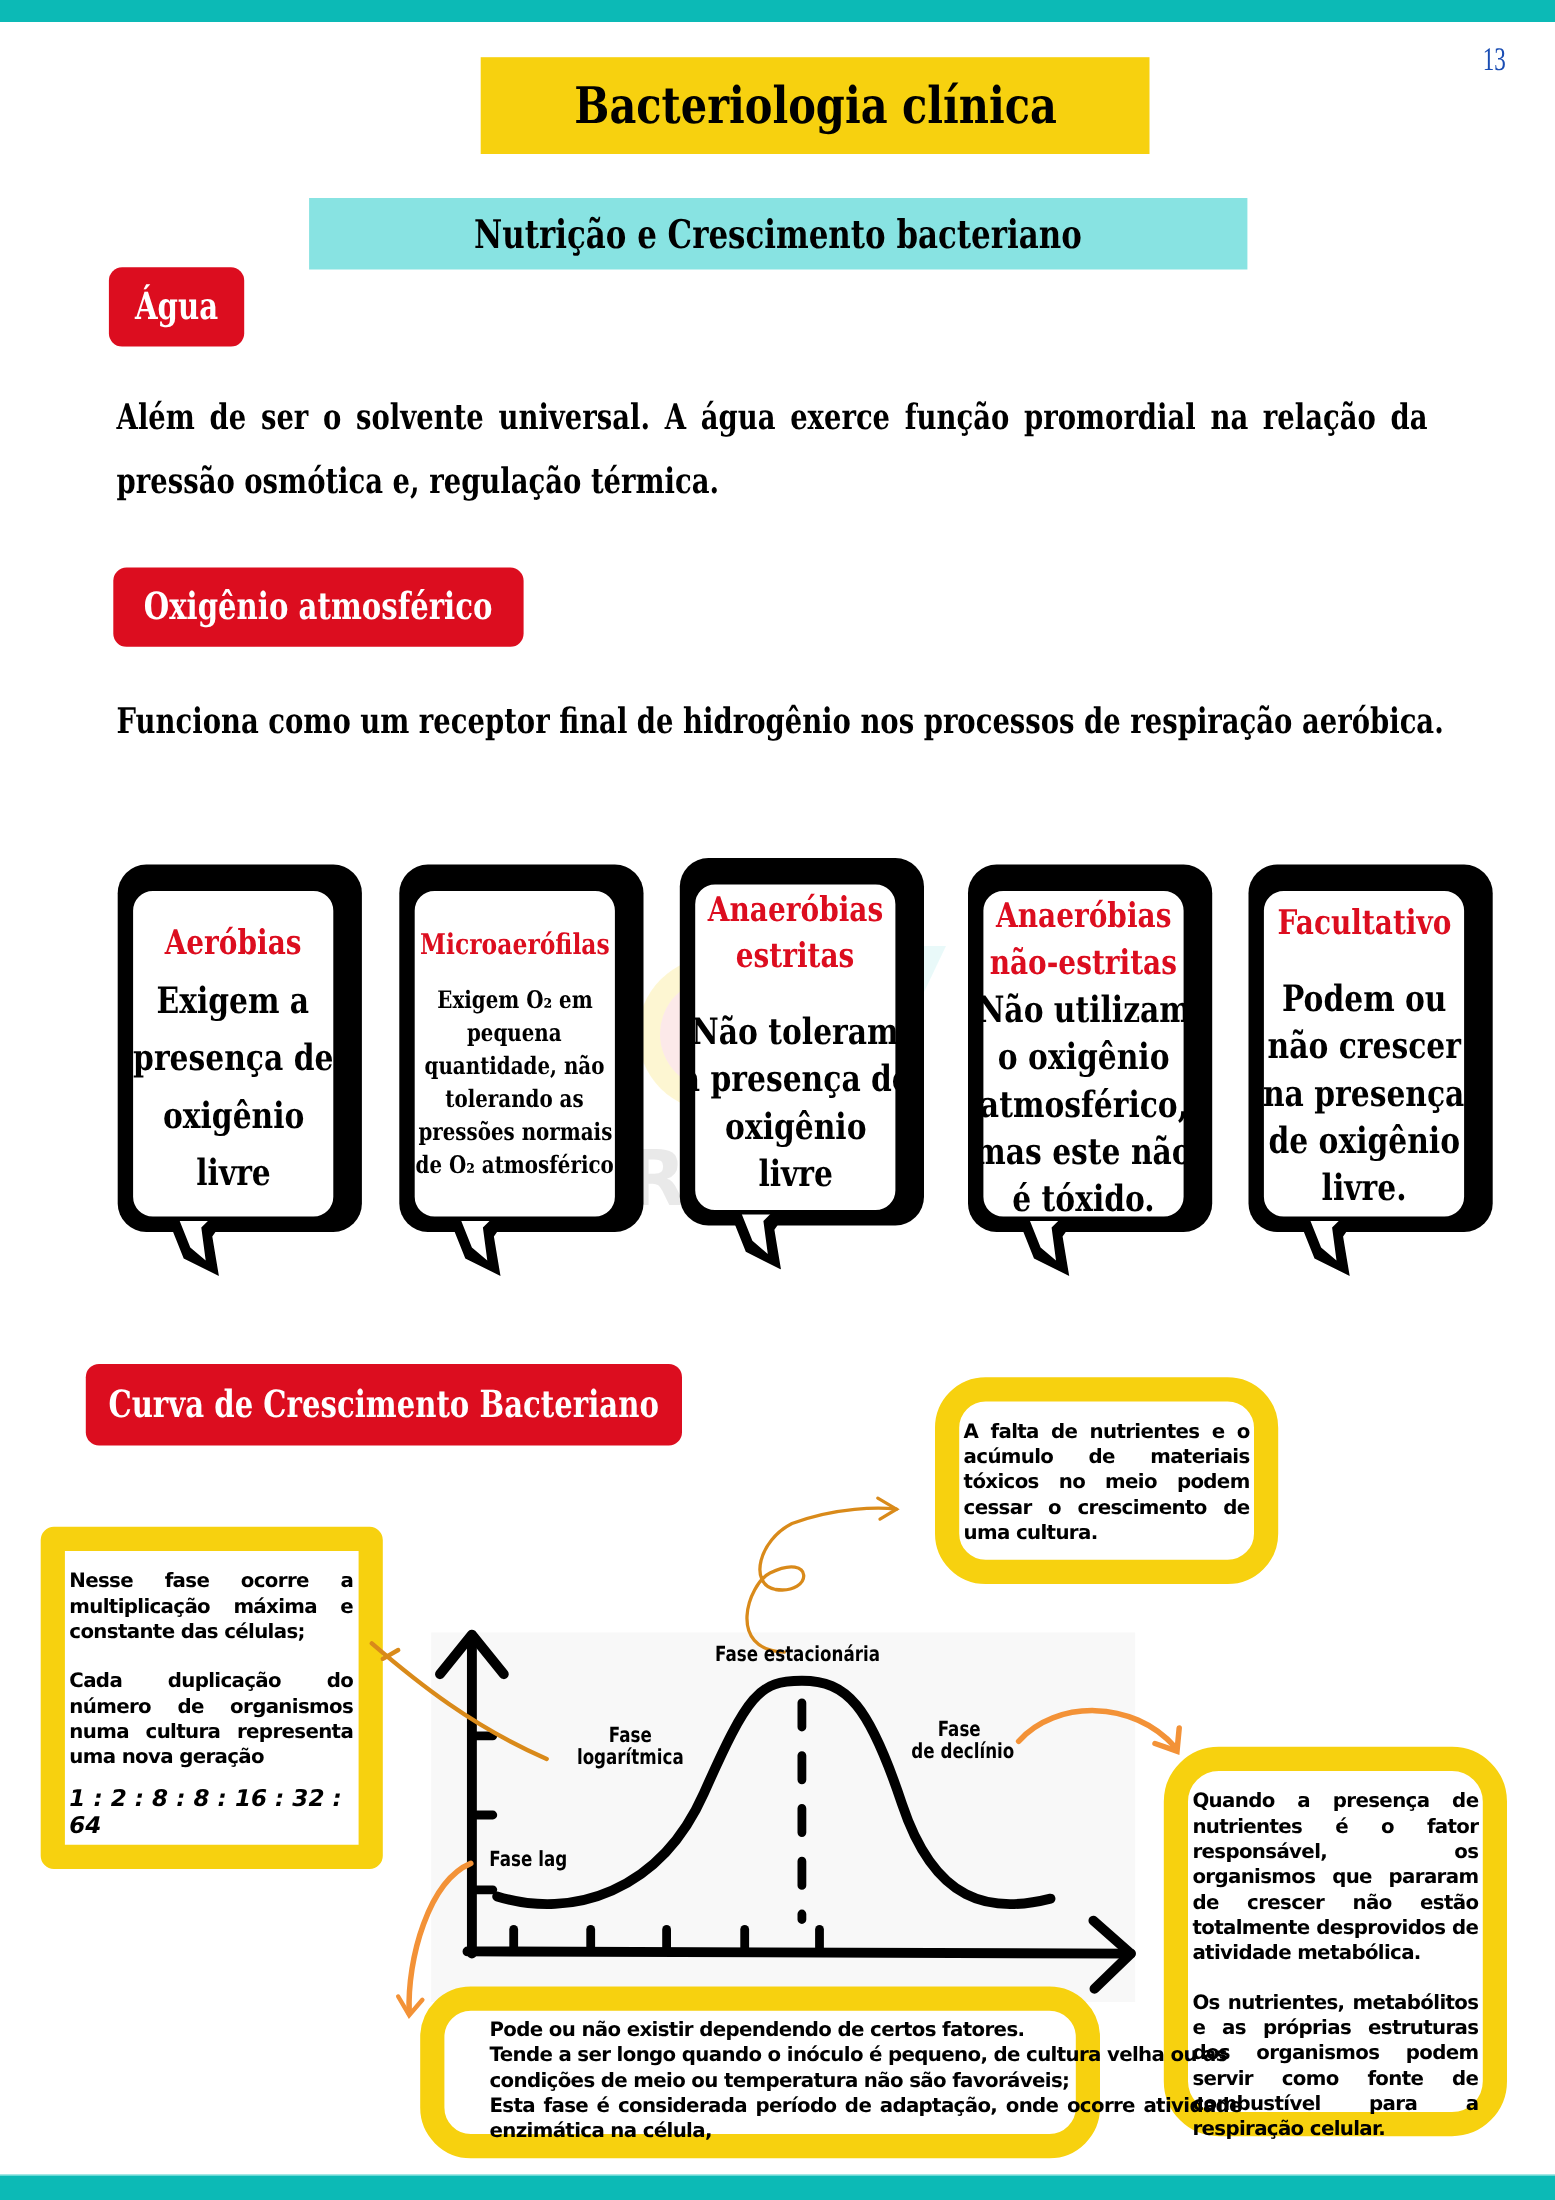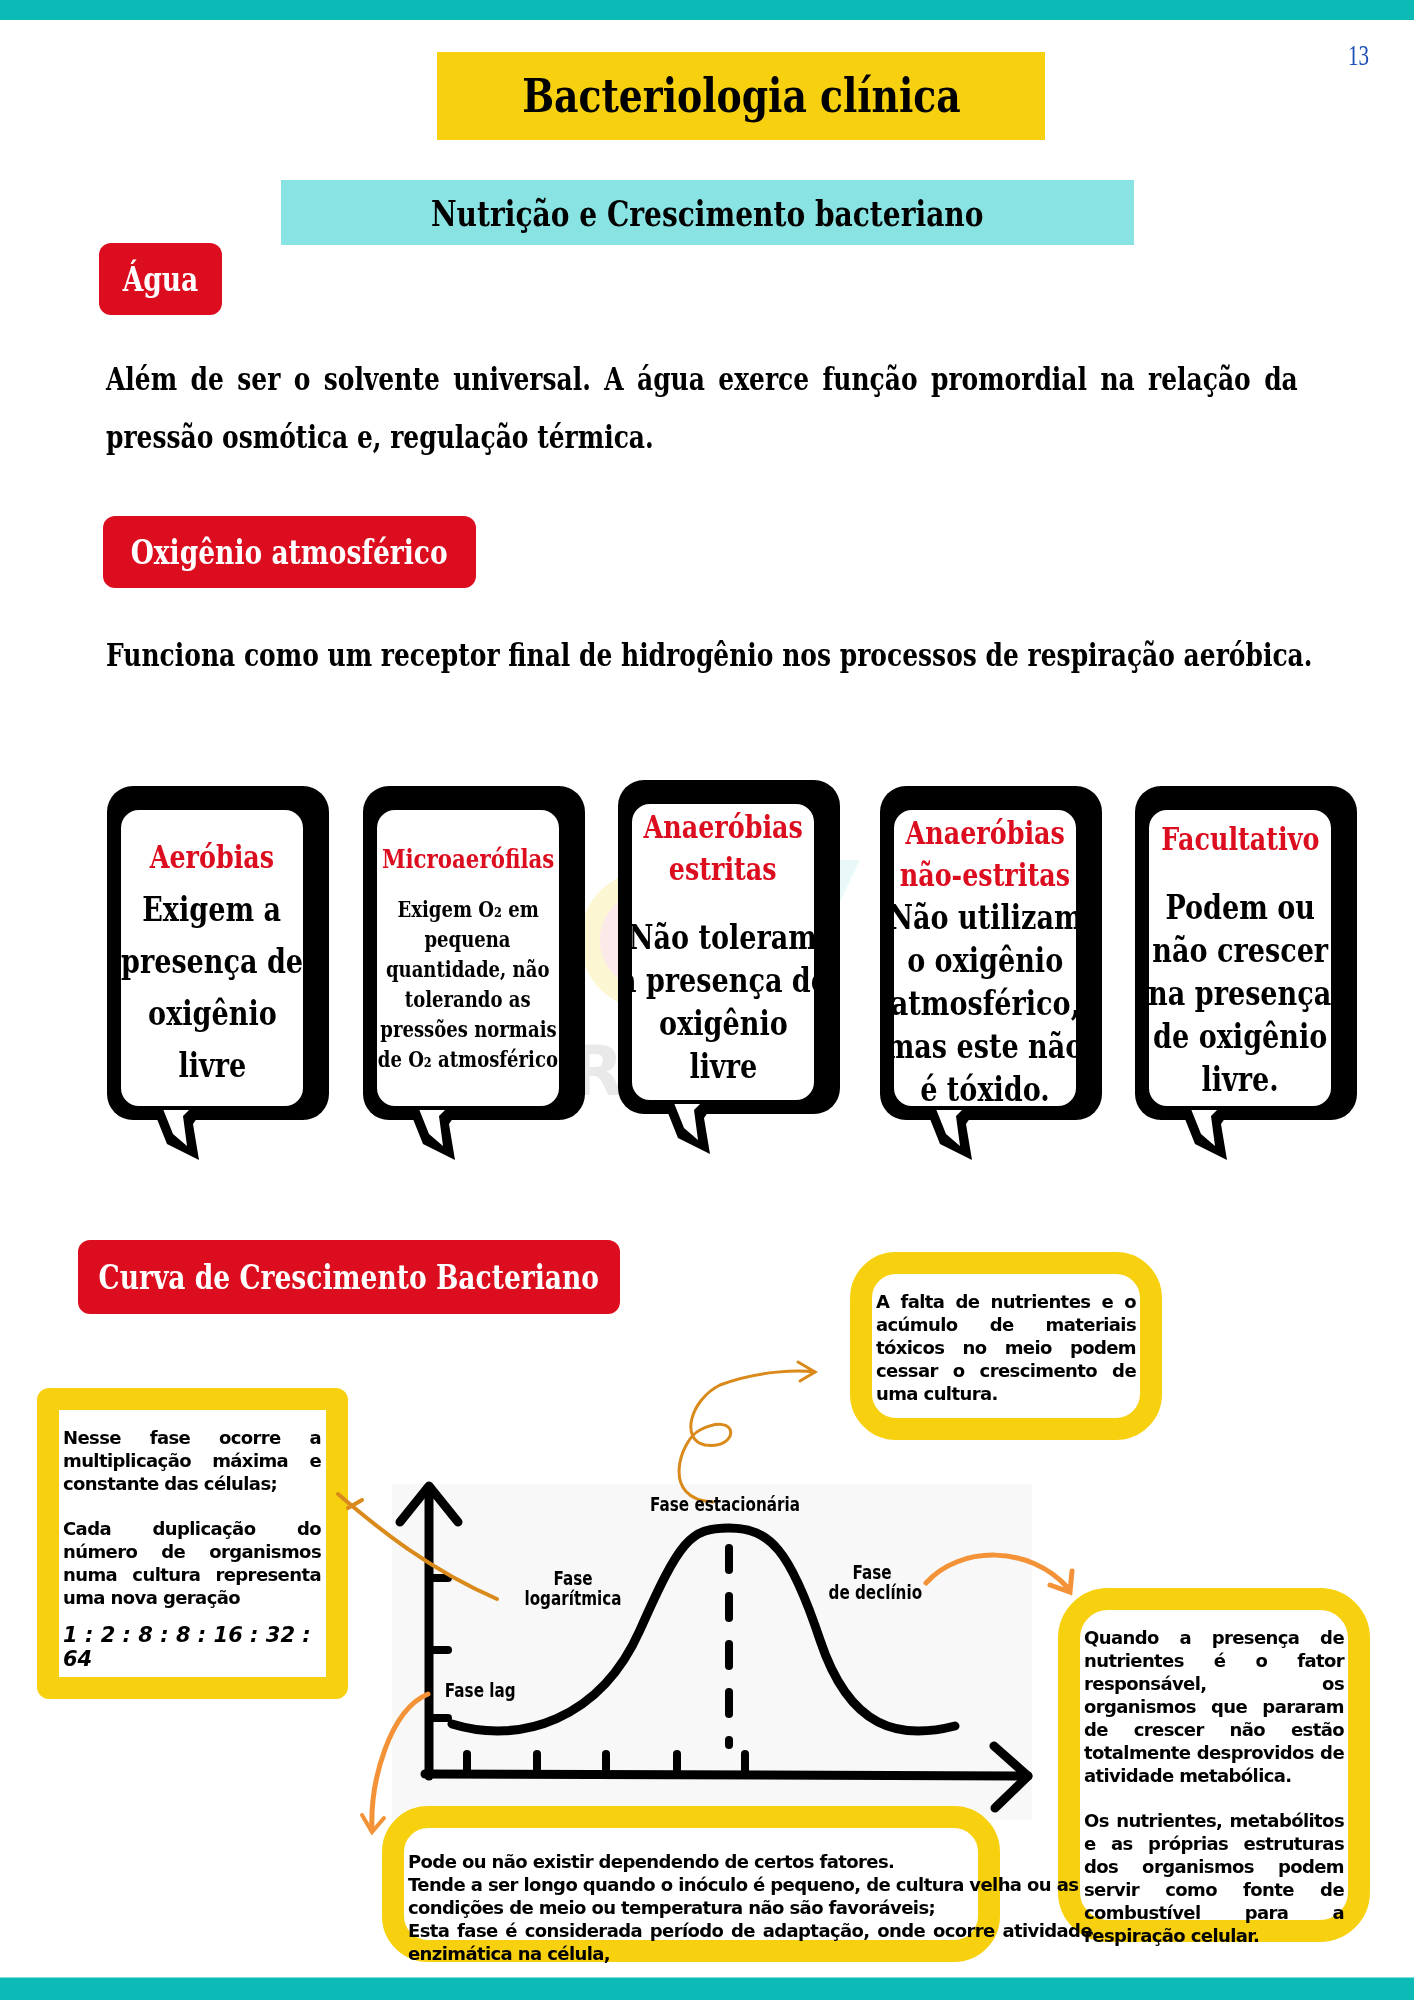--- a/index.html
+++ b/index.html
@@ -186,21 +186,21 @@
 
 <div class="note" style="left:1058px; top:1588px; width:312px; height:354px; border-radius:50px;">
   <div class="txt" style="padding:16px 0 0 4px; width:264px;">
     <p>Quando a presença de nutrientes é o fator responsável, os organismos que pararam de crescer não estão totalmente desprovidos de atividade metabólica.</p>
     <div class="gap"></div>
     <p>Os nutrientes, metabólitos e as próprias estruturas dos organismos podem servir como fonte de combustível para a respiração celular.</p>
   </div>
 </div>
 
 <div class="note" style="left:382px; top:1806px; width:618px; height:156px;">
-  <div class="txt" style="padding:22px 0 0 4px; width:688px; text-align:left;">
+  <div class="txt" style="padding:6px 0 0 4px; width:688px; text-align:left;margin-left:37px;">
     <p>Pode ou não existir dependendo de certos fatores.</p>
     <p>Tende a ser longo quando o inóculo é pequeno, de cultura velha ou as condições de meio ou temperatura não são favoráveis;</p>
     <p style="text-align:justify;">Esta fase é considerada período de adaptação, onde ocorre atividade enzimática na célula,</p>
   </div>
 </div>
 
 <svg class="chart-svg" viewBox="0 0 1414 2000">
 
   <line x1="429" y1="1494" x2="429" y2="1776" stroke="#000" stroke-width="9" stroke-linecap="round"></line>
   <polyline points="400,1522 429,1486 458,1522" fill="none" stroke="#000" stroke-width="9" stroke-linecap="round" stroke-linejoin="round"></polyline>

